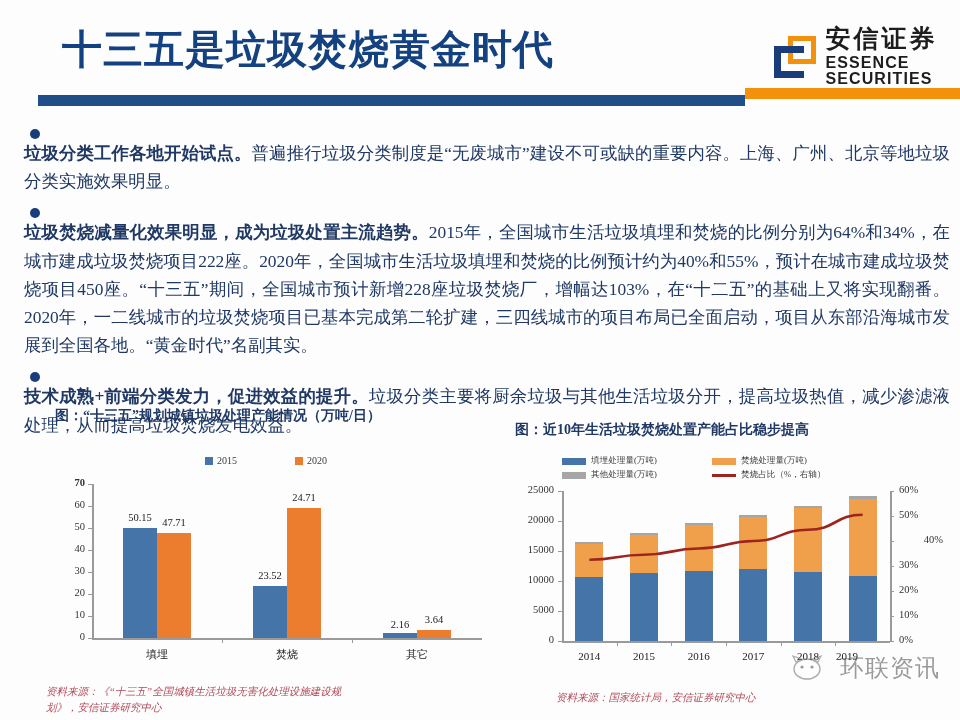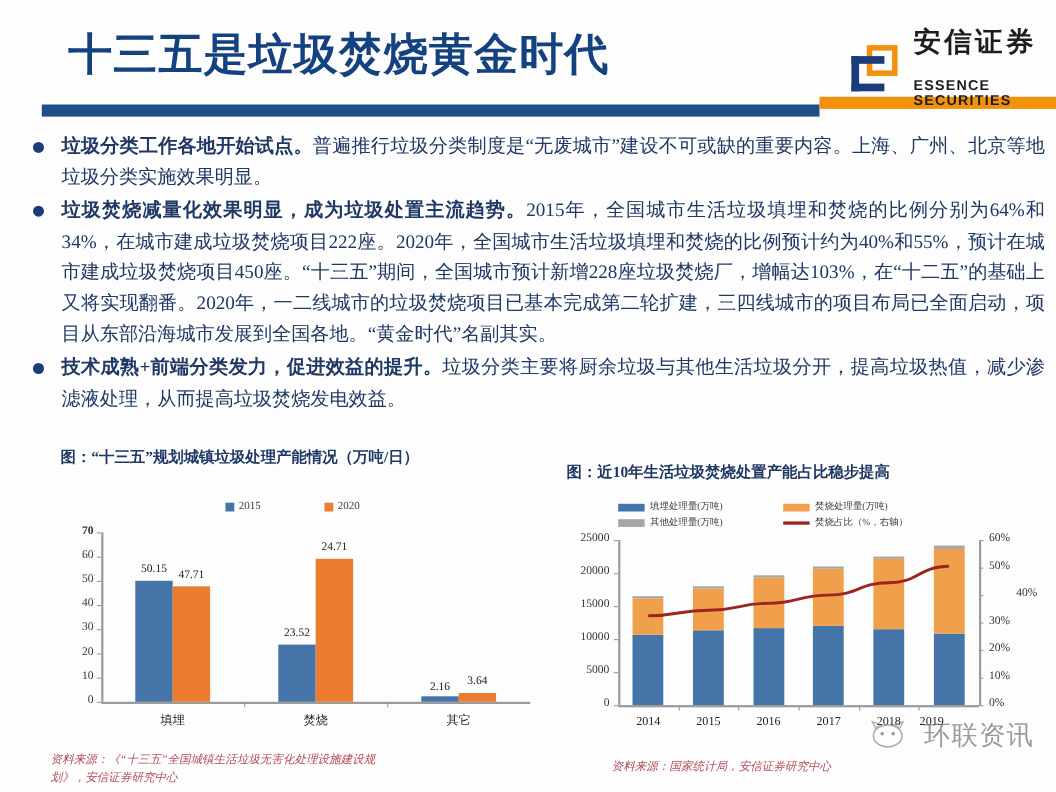--- a/index.html
+++ b/index.html
@@ -58,32 +58,32 @@
     border-bottom: 7px solid #1b3c7a;
     border-top: 7px solid #1b3c7a;
   }
   .logo-text { line-height: 1; }
   .logo-cn {
     font-size: 25px; font-weight: bold; color: #1d1d1d;
     letter-spacing: 3px;
     font-family: "Liberation Sans", sans-serif;
   }
   .logo-en {
-    font-size: 13px; font-weight: bold; color: #1d1d1d;
-    letter-spacing: 1.1px; margin-top: 20px;
+    font-size: 16px; font-weight: bold; color: #1d1d1d;
+    letter-spacing: 1.1px; margin-top: 4px;
     font-family: "Liberation Sans", sans-serif;
   }
 
   
   .bullets {
     position: absolute;
     left: 24px; top: 118px;
     width: 926px;
   }
-  .bullet-row { display: flex; align-items: flex-start; margin-bottom: 2px; }
+  .bullet-row { display: flex; align-items: flex-start; margin-bottom: 2px; flex-direction: column; }
   .bullet-dot {
     flex: 0 0 auto;
     width: 10px; height: 10px;
     border-radius: 50%;
     background: #1b3c7a;
     margin: 11px 16px 0 6px;
   }
   .bullet-text {
     flex: 1 1 auto;
     font-size: 17.4px;

